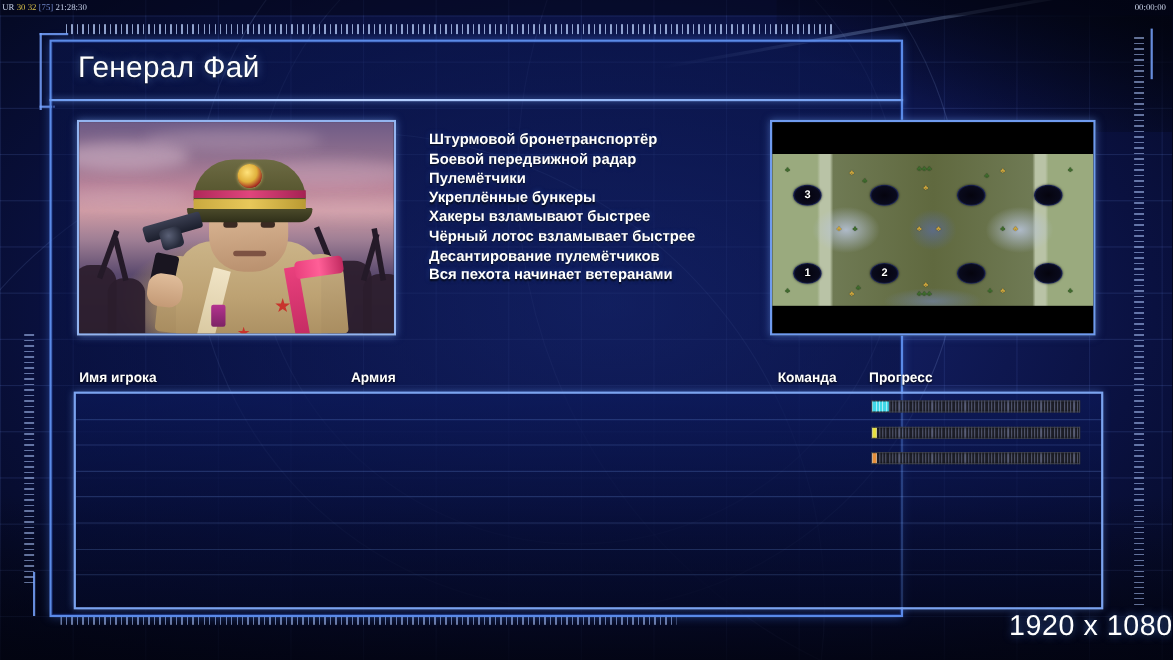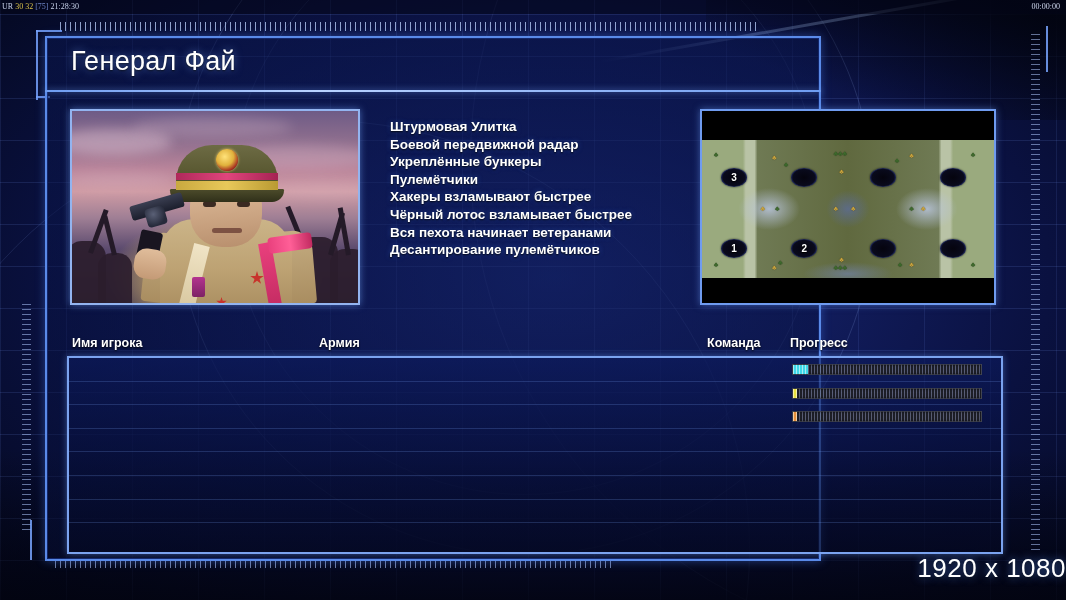--- a/index.html
+++ b/index.html
@@ -473,28 +473,28 @@
           <div class="gen-cap-band"></div>
           <div class="gen-emblem"></div>
           <div class="pistol-barrel"></div>
           <div class="pistol-cyl"></div>
           <div class="pistol-grip"></div>
           <div class="hand"></div>
         </div>
       </div>
 
       <ul id="ability-list">
-          <li>Штурмовая Улитка</li>
+          <li>Штурмовой бронетранспортёр</li>
           <li>Боевой передвижной радар</li>
+          <li>Пулемётчики</li>
           <li>Укреплённые бункеры</li>
-          <li>Пулемётчики</li>
           <li>Хакеры взламывают быстрее</li>
           <li>Чёрный лотос взламывает быстрее</li>
+          <li>Десантирование пулемётчиков</li>
           <li>Вся пехота начинает ветеранами</li>
-          <li>Десантирование пулемётчиков</li>
         </ul>
 
       <div id="minimap-frame">
         <div id="minimap">
             <div class="mm-tree" style="left: 4%; top: 8%;">♣</div>
             <div class="mm-tree y" style="left: 24%; top: 10%;">♣</div>
             <div class="mm-tree" style="left: 28%; top: 15%;">♣</div>
             <div class="mm-tree" style="left: 45%; top: 7%;">♣♣♣</div>
             <div class="mm-tree y" style="left: 47%; top: 20%;">♣</div>
             <div class="mm-tree" style="left: 66%; top: 12%;">♣</div>

